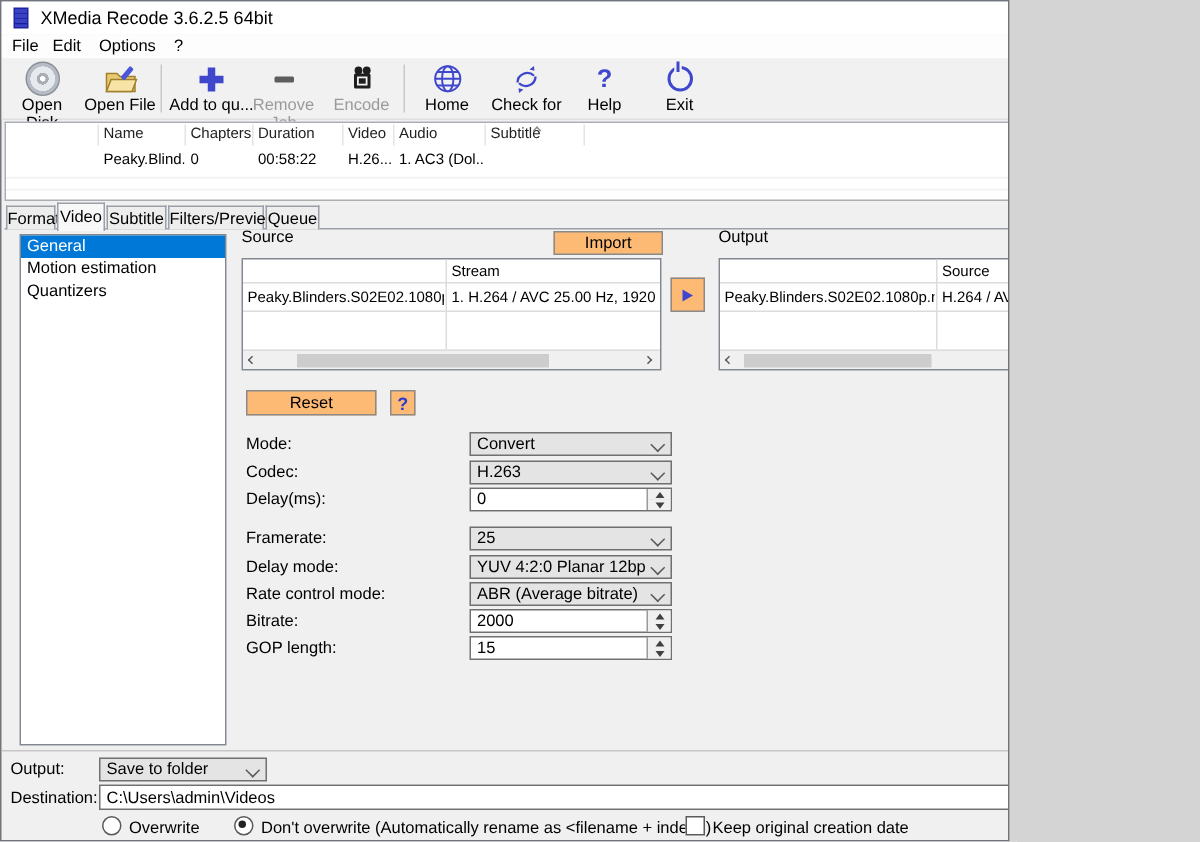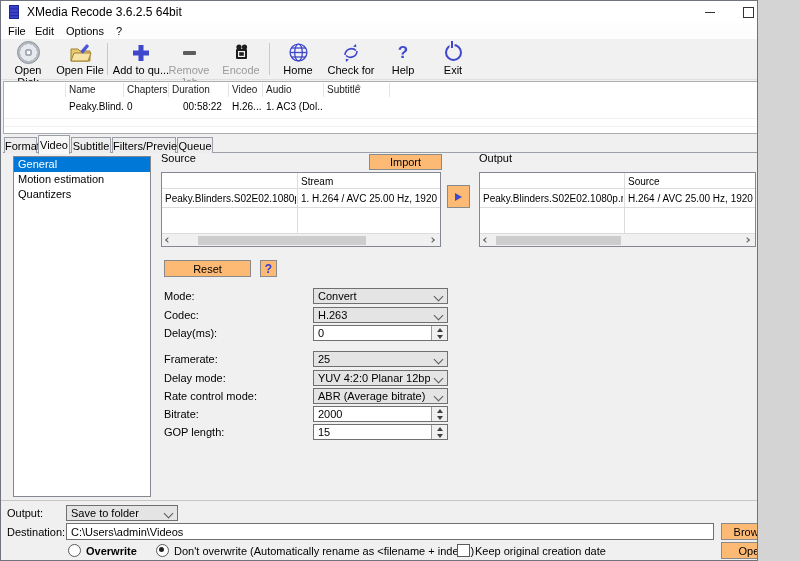--- a/index.html
+++ b/index.html
@@ -1,16 +1,16 @@
 <!DOCTYPE html>
 <html><head>
 <meta charset="utf-8">
 <style>
   html,body{margin:0;padding:0;background:#d4d4d4;}
-  .win{position:relative;width:758px;height:561px;background:#f0f0f0;
+  .win{position:relative;width:673px;height:561px;background:#f0f0f0;
        font-family:"Liberation Sans",sans-serif;font-size:11px;color:#000;
        border:1px solid #70757d;box-sizing:border-box;overflow:hidden;}
   .abs{position:absolute;box-sizing:border-box;}
   
   .titlebar{left:0;top:0;width:100%;height:22px;background:#fff;}
   .apptitle{left:26px;top:0;height:22px;line-height:22px;font-size:12px;}
   .appicon{left:8px;top:4px;width:10px;height:14px;background:linear-gradient(#3a41c4,#3a41c4 20%,#121a8f 22%,#3a41c4 30%,#3a41c4 48%,#121a8f 50%,#3a41c4 58%,#3a41c4 78%,#121a8f 80%,#3a41c4 88%);border:1px solid #20249a;}
   .wbtn{top:0;width:30px;height:22px;display:flex;align-items:center;justify-content:center;}
   .minbar{width:10px;height:1px;background:#333;}
   .maxbox{width:9px;height:9px;border:1px solid #333;}
@@ -207,21 +207,21 @@
     <div class="abs flcolsep" style="left:61px;"></div>
       <div class="abs flcolsep" style="left:119px;"></div>
     <div class="abs flcolsep" style="left:164px;"></div>
       <div class="abs flcolsep" style="left:224px;"></div>
     <div class="abs flcolsep" style="left:258px;"></div>
       <div class="abs flcolsep" style="left:319px;"></div>
     <div class="abs flcolsep" style="left:385px;"></div>
     <div>
       <div class="abs flcell" style="left:62px;width:57px;">Peaky.Blind...</div>
       <div class="abs flcell" style="left:120px;width:44px;">0</div>
-      <div class="abs flcell" style="left:176px;width:59px;">00:58:22</div>
+      <div class="abs flcell" style="left:165px;width:59px;">00:58:22</div>
       <div class="abs flcell" style="left:225px;width:33px;">H.26...</div>
       <div class="abs flcell" style="left:259px;width:60px;">1. AC3 (Dol...</div>
       <div class="abs flcell" style="left:320px;width:60px;"></div>
     </div>
     <div class="abs flrowline" style="top:36px;"></div>
     <div class="abs flrowline" style="top:44px;"></div>
   </div>
 
   <div class="abs tabline"></div>
   <div class="abs tab" style="left:3px;width:33px;">Format</div>
@@ -379,21 +379,21 @@
     <span class="cv">Save to folder</span>
     <span class="combochev chev" style="transform:rotate(45deg);"></span>
   </div>
 
   <div class="abs lbl" style="left:6px;top:525px;">Destination:</div>
   <div class="abs textinput" style="left:65px;top:522px;width:648px;height:17px;">
     <input value="C:\Users\admin\Videos" style="">
   </div>
   <div class="abs btn" style="left:720px;top:522px;width:71px;height:17px;line-height:16px;">Browse...</div>
 
-  <div class="abs lbl" style="left:67px;top:543px;font-weight:bold;">
+  <div class="abs lbl" style="left:67px;top:543px;">
     <span class="radio"></span><span>Overwrite</span>
   </div>
   <div class="abs lbl" style="left:155px;top:543px;">
     <span class="radio checked"></span><span>Don't overwrite (Automatically rename as &lt;filename + index&gt;)</span>
   </div>
   <div class="abs lbl" style="left:456px;top:543px;text-align:center;">
     <span class="checkbox"></span><span>Keep original creation date</span>
   </div>
   <div class="abs btn" style="left:720px;top:541px;width:71px;height:17px;line-height:16px;">Open...</div>
 

